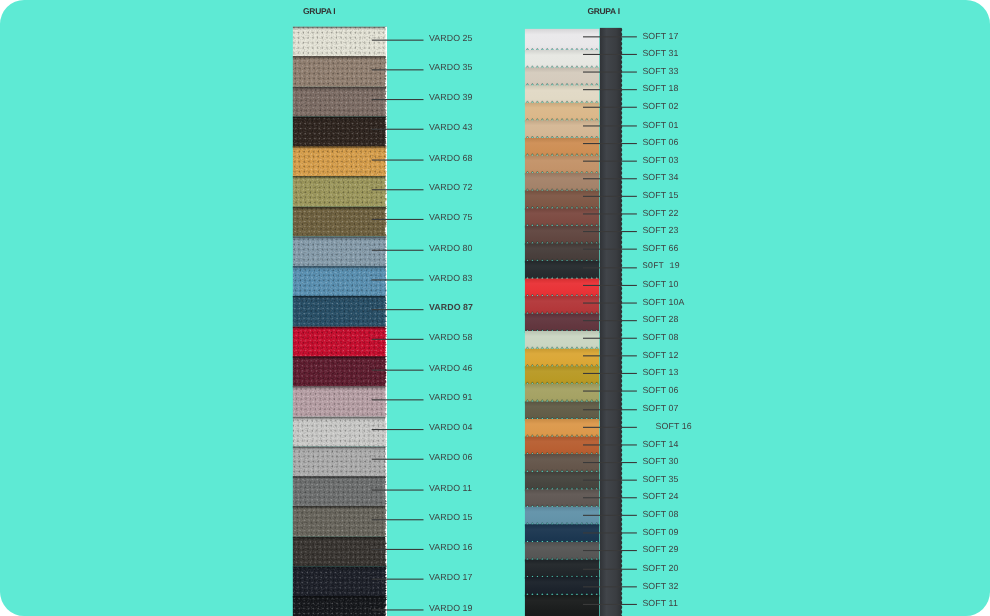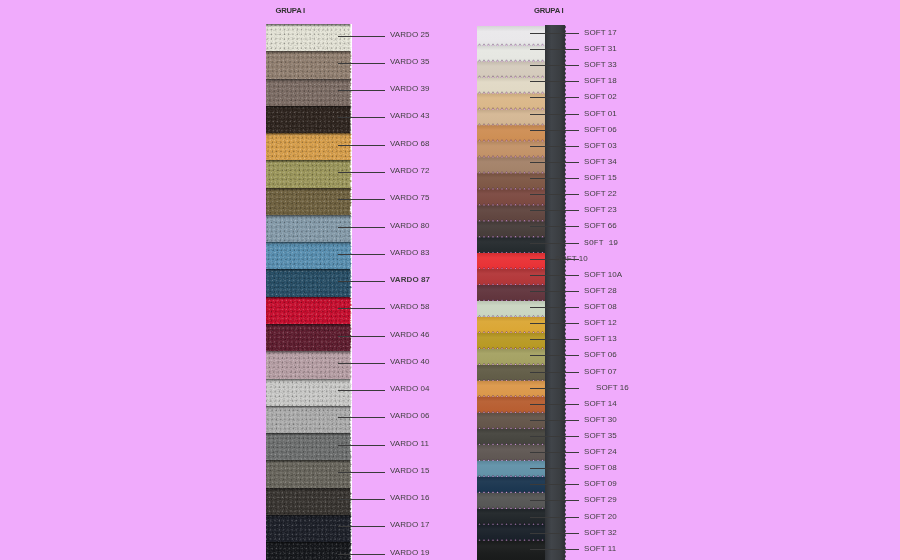--- a/index.html
+++ b/index.html
@@ -1,19 +1,19 @@
 <!DOCTYPE html>
 <html><head>
 <meta charset="utf-8">
 <title>GRUPA I fabric &amp; leatherette swatch chart</title>
 <style>
   html,body{margin:0;padding:0;}
   body{width:900px;height:560px;background:#ffffff;overflow:hidden;
        font-family:"Liberation Sans",sans-serif;}
-  .page{position:relative;width:900px;height:560px;background:#f0abfc;}
+  .page{position:relative;width:900px;height:560px;background:#5eead4;border-radius:22px;}
 
   
   .grupa{position:absolute;font-size:7.7px;font-weight:bold;color:#333333;
          letter-spacing:-0.25px;white-space:nowrap;}
   #grupa-left{left:275.5px;top:5.5px;}
   #grupa-right{left:534px;top:5.5px;}
 
   
   #vardo-col{position:absolute;left:266px;top:24px;width:86px;height:536px;overflow:hidden;}
   .vband{position:absolute;left:0;width:86px;}
@@ -696,21 +696,21 @@
       <div class="lbl" style="left: 390px; top: 222px;">VARDO 80</div>
       <div class="lead" style="left: 338px; width: 47px; top: 254px; background: rgb(58, 58, 58); opacity: 1;"></div>
       <div class="lbl" style="left: 390px; top: 249px;">VARDO 83</div>
       <div class="lead" style="left: 338px; width: 47px; top: 281px; background: rgb(58, 58, 58); opacity: 1;"></div>
       <div class="lbl" style="left: 390px; top: 276px; font-weight: bold;">VARDO 87</div>
       <div class="lead" style="left: 338px; width: 47px; top: 308px; background: rgb(58, 58, 58); opacity: 1;"></div>
       <div class="lbl" style="left: 390px; top: 303px;">VARDO 58</div>
       <div class="lead" style="left: 338px; width: 47px; top: 336px; background: rgb(58, 58, 58); opacity: 1;"></div>
       <div class="lbl" style="left: 390px; top: 331px;">VARDO 46</div>
       <div class="lead" style="left: 338px; width: 47px; top: 363px; background: rgb(58, 58, 58); opacity: 1;"></div>
-      <div class="lbl" style="left: 390px; top: 358px;">VARDO 40</div>
+      <div class="lbl" style="left: 390px; top: 358px;">VARDO 91</div>
       <div class="lead" style="left: 338px; width: 47px; top: 390px; background: rgb(58, 58, 58); opacity: 1;"></div>
       <div class="lbl" style="left: 390px; top: 385px;">VARDO 04</div>
       <div class="lead" style="left: 338px; width: 47px; top: 417px; background: rgb(58, 58, 58); opacity: 1;"></div>
       <div class="lbl" style="left: 390px; top: 412px;">VARDO 06</div>
       <div class="lead" style="left: 338px; width: 47px; top: 445px; background: rgb(58, 58, 58); opacity: 1;"></div>
       <div class="lbl" style="left: 390px; top: 440px;">VARDO 11</div>
       <div class="lead" style="left: 338px; width: 47px; top: 472px; background: rgb(58, 58, 58); opacity: 1;"></div>
       <div class="lbl" style="left: 390px; top: 467px;">VARDO 15</div>
       <div class="lead" style="left: 338px; width: 47px; top: 499px; background: rgb(58, 58, 58); opacity: 1;"></div>
       <div class="lbl" style="left: 390px; top: 494px;">VARDO 16</div>
@@ -740,21 +740,21 @@
       <div class="lbl" style="left: 584px; top: 174px;">SOFT 15</div>
       <div class="lead" style="left: 530px; width: 49px; top: 194px; background: rgb(58, 58, 58); opacity: 1;"></div>
       <div class="lbl" style="left: 584px; top: 190px;">SOFT 22</div>
       <div class="lead" style="left: 530px; width: 49px; top: 210px; background: rgb(58, 58, 58); opacity: 1;"></div>
       <div class="lbl" style="left: 584px; top: 206px;">SOFT 23</div>
       <div class="lead" style="left: 530px; width: 49px; top: 226px; background: rgb(58, 58, 58); opacity: 1;"></div>
       <div class="lbl" style="left: 584px; top: 222px;">SOFT 66</div>
       <div class="lead" style="left: 530px; width: 49px; top: 243px; background: rgb(58, 58, 58); opacity: 1;"></div>
       <div class="lbl" style="left: 584px; top: 239px; font-family: Liberation Mono, monospace;">SOFT 19</div>
       <div class="lead" style="left: 530px; width: 49px; top: 259px; background: rgb(58, 58, 58); opacity: 1;"></div>
-      <div class="lbl" style="left: 555px; top: 255px;">SOFT 10</div>
+      <div class="lbl" style="left: 584px; top: 255px;">SOFT 10</div>
       <div class="lead" style="left: 530px; width: 49px; top: 275px; background: rgb(58, 58, 58); opacity: 1;"></div>
       <div class="lbl" style="left: 584px; top: 271px;">SOFT 10A</div>
       <div class="lead" style="left: 530px; width: 49px; top: 291px; background: rgb(58, 58, 58); opacity: 1;"></div>
       <div class="lbl" style="left: 584px; top: 287px;">SOFT 28</div>
       <div class="lead" style="left: 530px; width: 49px; top: 307px; background: rgb(58, 58, 58); opacity: 1;"></div>
       <div class="lbl" style="left: 584px; top: 303px;">SOFT 08</div>
       <div class="lead" style="left: 530px; width: 49px; top: 323px; background: rgb(58, 58, 58); opacity: 1;"></div>
       <div class="lbl" style="left: 584px; top: 319px;">SOFT 12</div>
       <div class="lead" style="left: 530px; width: 49px; top: 339px; background: rgb(58, 58, 58); opacity: 1;"></div>
       <div class="lbl" style="left: 584px; top: 335px;">SOFT 13</div>

